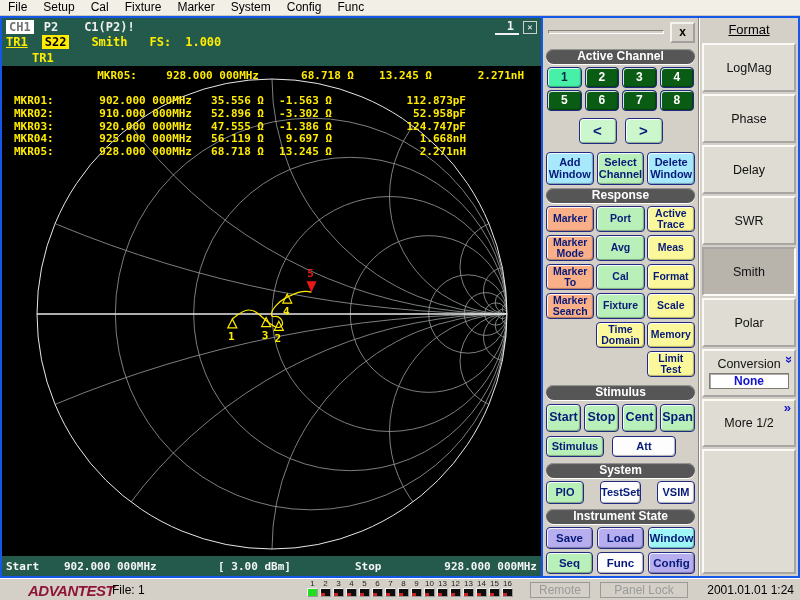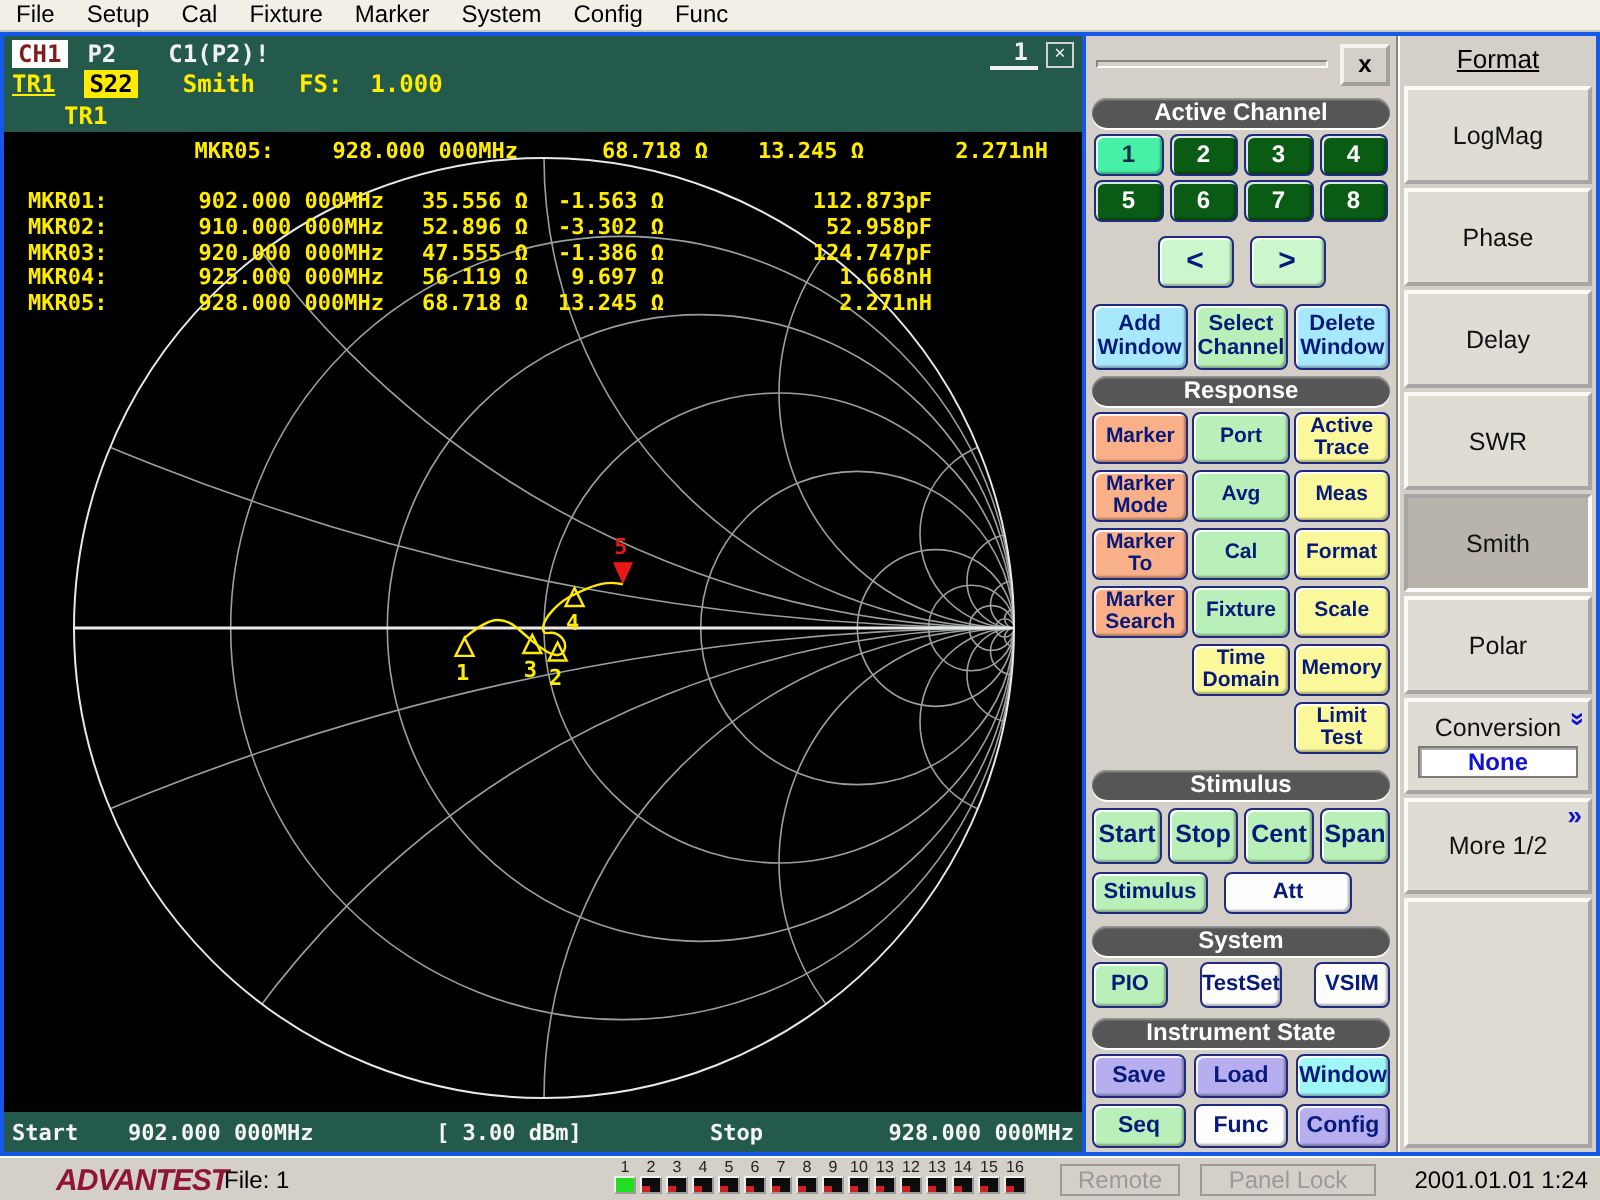--- a/index.html
+++ b/index.html
@@ -15,21 +15,21 @@
   .main { position:absolute; left:0; top:16px; width:800px; height:562px;
           border:2px solid #1557e8; background:#d4d0c8; }
 
   
   .chart-window { position:absolute; left:0; top:0; width:541px; height:558px;
                   border-right:2px solid #1557e8; background:#235a4b;
                   display:flex; flex-direction:column; }
   .ch-row1, .ch-row2, .ch-row3 { height:16px; display:flex; align-items:center;
                   font-family:"DejaVu Sans Mono", monospace; font-size:12px; font-weight:bold; }
   .ch-row1 { padding:2px 4px 0 4px; color:#f0f0f0; }
-  .chip-ch { background:#ffffff; color:#7f1d1d; padding:0 3px; margin-right:10px; }
+  .chip-ch { background:#ffffff; color:#737373; padding:0 3px; margin-right:10px; }
   .hdr-port { margin-right:26px; }
   .spacer { flex:1; }
   .win-min { border-bottom:2px solid #f0f0f0; padding:0 5px 0 12px; margin-right:4px; }
   .win-close { width:14px; height:13px; border:1px solid #cfcfcf; font-size:9px; line-height:11px;
                text-align:center; color:#f0f0f0; cursor:pointer; }
   .ch-row2 { padding:0 4px; color:#ffec00; gap:0; }
   .tr-name { text-decoration:underline; margin-right:14px; }
   .chip-sp { background:#ffec00; color:#000; padding:0 3px; margin-right:22px; }
   .fmt-name { margin-right:22px; }
   .fs-label { margin-right:14px; }

